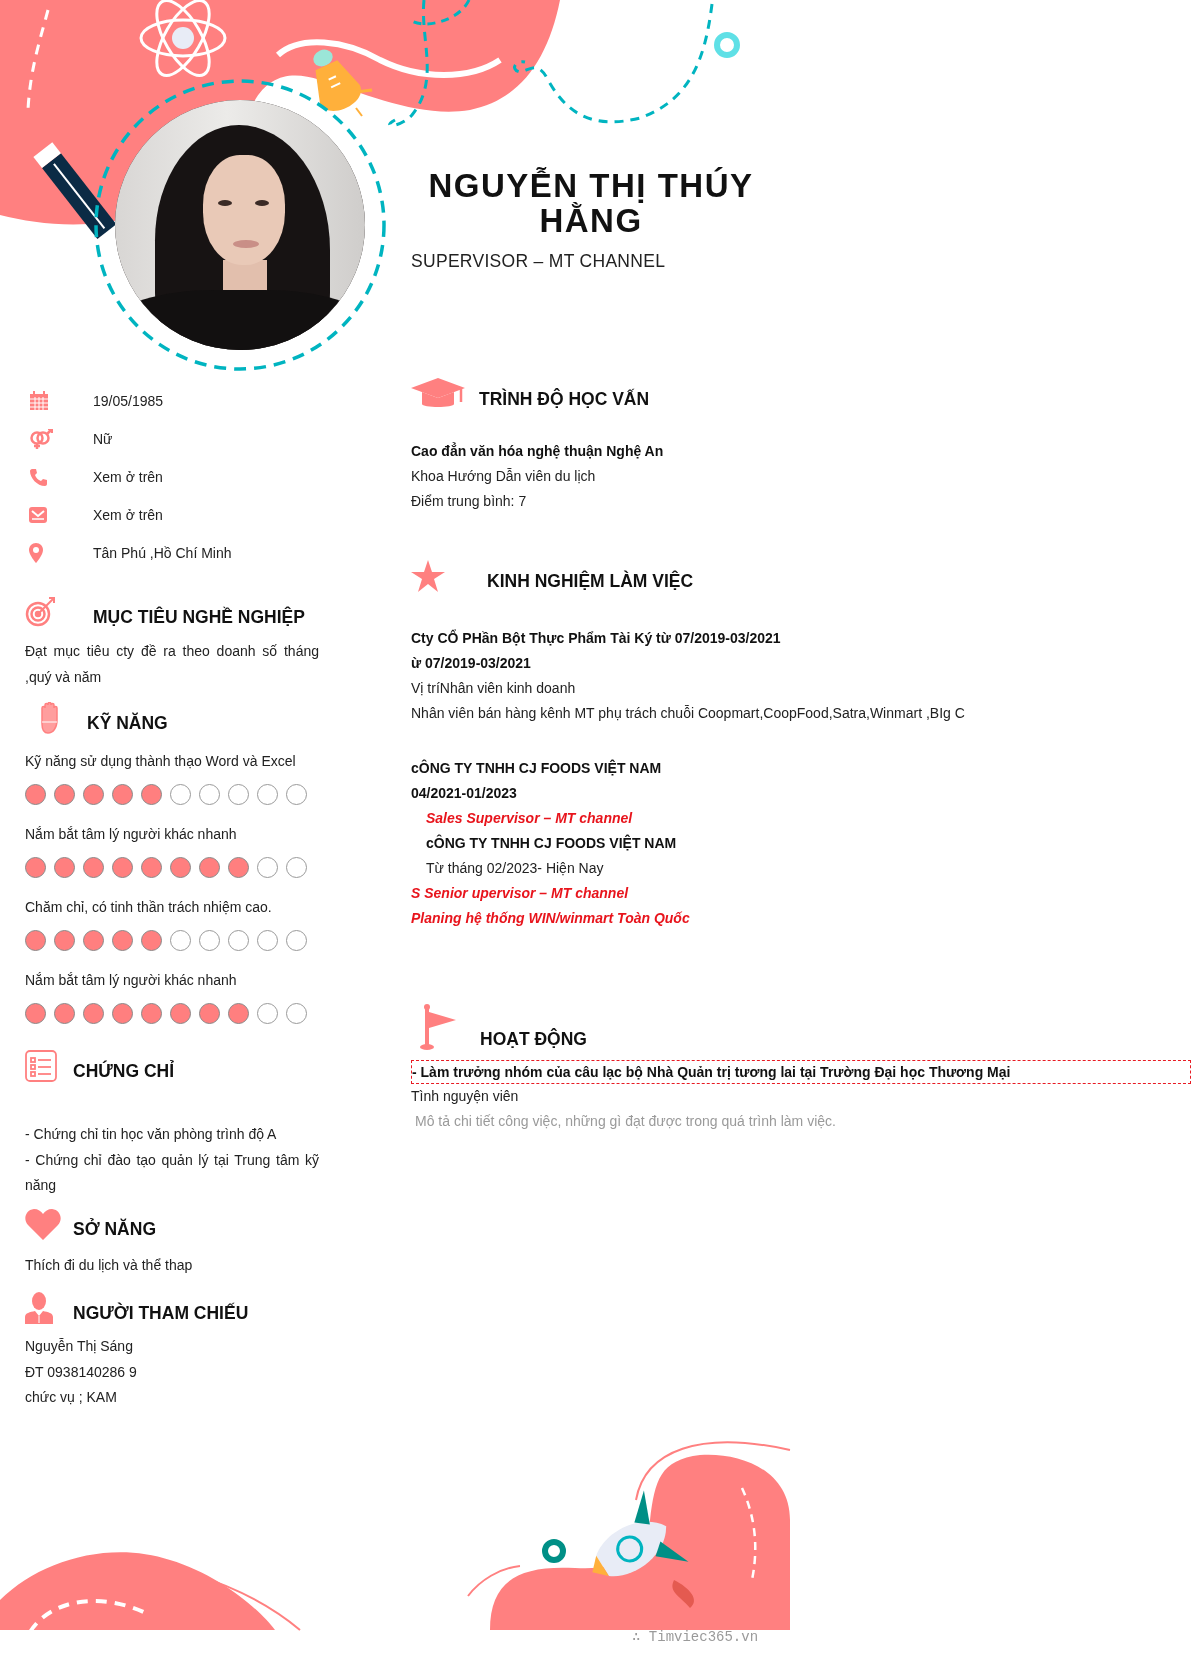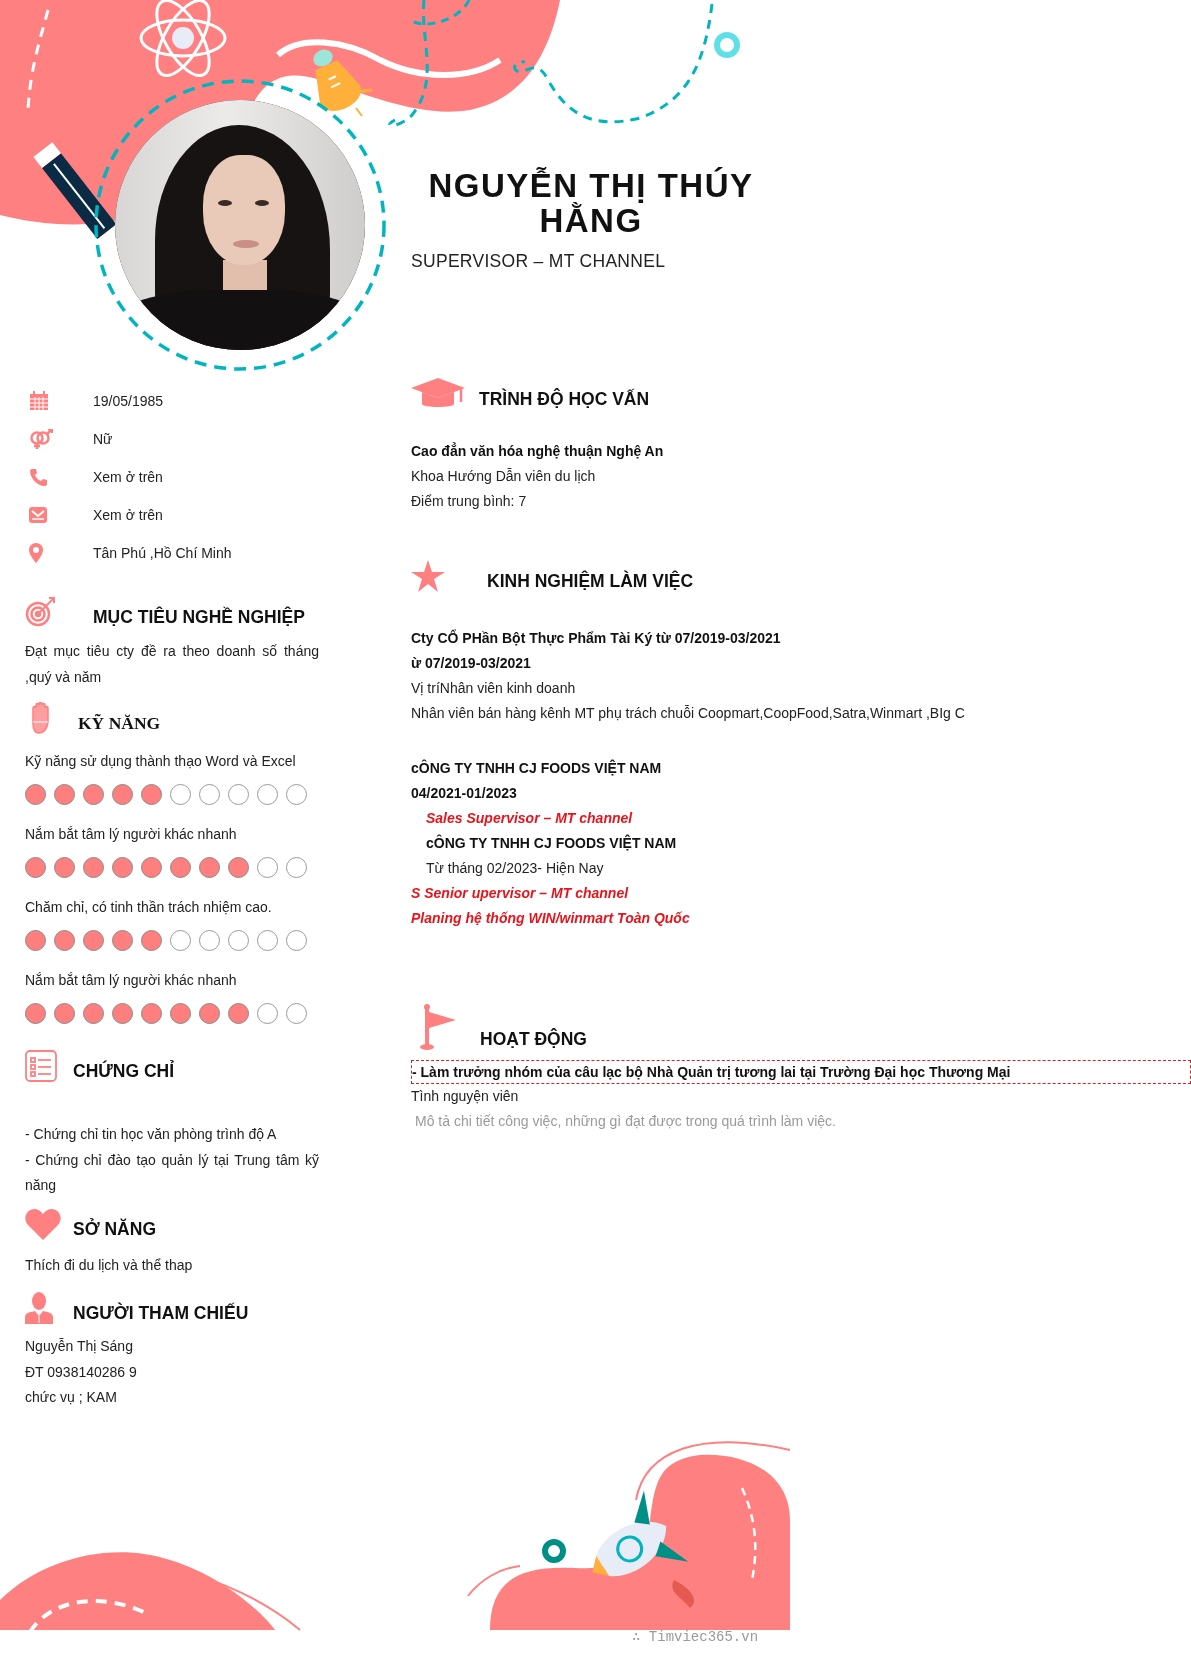--- a/index.html
+++ b/index.html
@@ -196,21 +196,21 @@
         <circle cx="13" cy="18" r="6.5"></circle>
         <circle cx="13" cy="18" r="2" fill="#ff8080"></circle>
         <line x1="13" y1="18" x2="29" y2="2" stroke-width="2"></line>
         <polyline points="24,2 29,2 29,7" stroke-width="2"></polyline>
       </svg>
   </span>
   <span class="title">MỤC TIÊU NGHỀ NGHIỆP</span>
 </div>
 <div class="para" style="left:25px; top:639px; width:294px; text-align:justify;">Đạt mục tiêu cty đề ra theo  doanh số tháng ,quý và năm</div>
 
-<div class="sec-head" style="left:30px; top:702px;font-family:Liberation Serif, serif;">
+<div class="sec-head" style="left:39px; top:702px;">
   <span class="ic">
     <svg width="24" height="32" viewBox="0 0 24 32">
         <path d="M3 6 C3 4 6 4 6 6 V3 C6 1 9 1 9 3 V2 C9 0 12 0 12 2 V3 C12 1 15 1 15 3 V6 C15 4 18 4 18 6 V18 C18 26 14 31 9 31 C5 31 3 27 3 22 Z" fill="#ff9e9e" stroke="#ff8080" stroke-width="1.5"></path>
         <line x1="3" y1="20" x2="18" y2="20" stroke="#fff" stroke-width="1"></line>
       </svg>
   </span>
   <span class="title">KỸ NĂNG</span>
 </div>
 
 <div class="skills">

